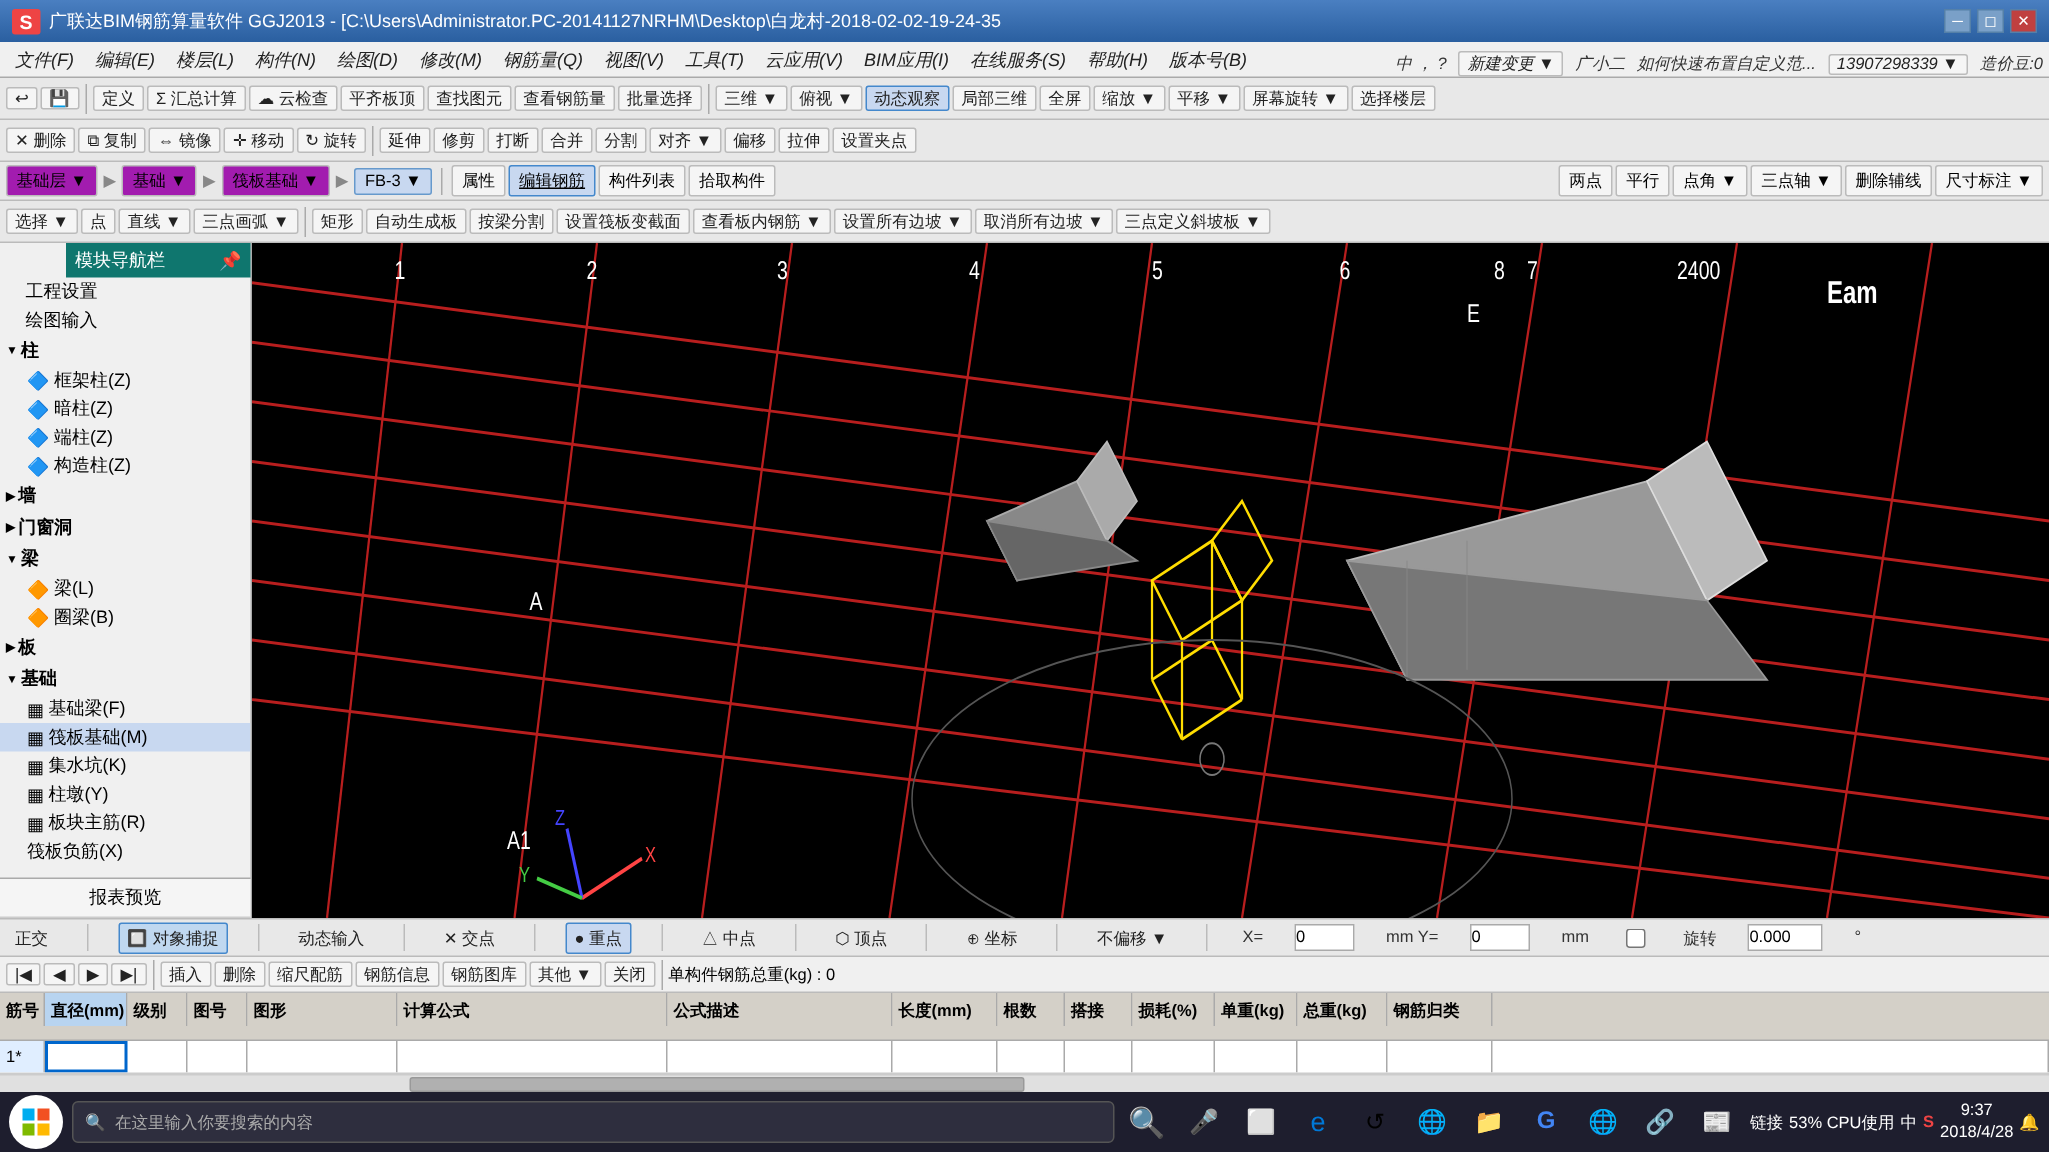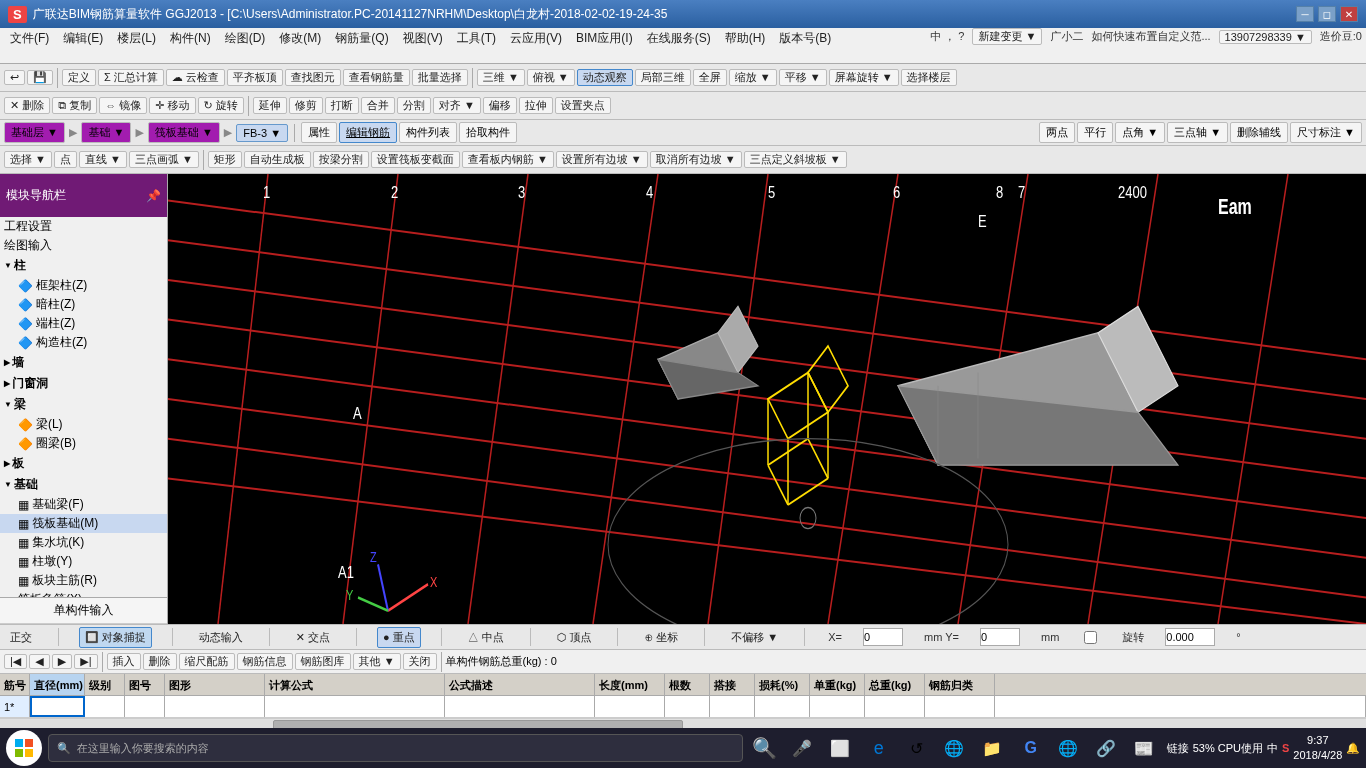--- a/index.html
+++ b/index.html
@@ -5,38 +5,38 @@
     * { margin: 0; padding: 0; box-sizing: border-box; }
     body { width: 1366px; height: 768px; overflow: hidden; font-family: 'SimSun', 'Microsoft YaHei', sans-serif; font-size: 12px; background: #c0c0c0; }
 
     
     #titlebar { height: 28px; background: linear-gradient(to bottom, #4a7fc1, #2a5fa0); display: flex; align-items: center; justify-content: space-between; padding: 0 8px; color: white; }
     #titlebar .win-controls { display: flex; gap: 4px; }
     #titlebar .win-btn { width: 18px; height: 16px; background: #7aa0c8; border: 1px solid #5580a8; color: white; font-size: 10px; display: flex; align-items: center; justify-content: center; cursor: pointer; }
     #titlebar .win-btn.close { background: #c04040; }
 
     
-    #menubar { height: 36px; background: #f0f0f0; border-bottom: 1px solid #aaa; display: flex; align-items: flex-start; padding: 0 4px; gap: 2px; }
+    #menubar { height: 24px; background: #f0f0f0; border-bottom: 1px solid #aaa; display: flex; align-items: flex-end; padding: 0 4px; gap: 2px; font-style: italic; }
     #menubar .menu-item { padding: 2px 6px; font-size: 12px; cursor: pointer; color: #222; }
     #menubar .right-area { margin-left: auto; display: flex; align-items: center; gap: 8px; font-size: 11px; color: #333; }
 
     
     .toolbar { height: 28px; background: #e8e8e8; border-bottom: 1px solid #bbb; display: flex; align-items: center; padding: 0 4px; gap: 2px; flex-wrap: nowrap; overflow: hidden; }
     .tb-btn { padding: 0 5px; font-size: 11px; background: #f5f5f5; border: 1px solid #bbb; cursor: pointer; white-space: nowrap; color: #222; border-radius: 2px; }
     .tb-sep { width: 1px; height: 20px; background: #aaa; margin: 0 2px; }
     .tb-label { font-size: 11px; color: #333; padding: 0 3px; }
 
     
     #main-layout { display: flex; height: calc(768px - 28px - 22px - 28px - 28px - 28px - 28px); }
 
     
     #left-panel { width: 168px; background: #f0f0f0; border-right: 1px solid #aaa; display: flex; flex-direction: column; flex-shrink: 0; }
-    #nav-header { background: #701a75; color: white; padding: 13px 6px; font-size: 12px; display: flex; justify-content: space-between; align-items: center; }
+    #nav-header { background: #0f766e; color: white; padding: 3px 6px; font-size: 12px; display: flex; justify-content: space-between; align-items: center; margin-left: 44px; }
     #nav-content { flex: 1; overflow-y: auto; font-size: 12px; }
-    .nav-item { padding: 1px 4px; cursor: pointer; display: flex; align-items: center; gap: 3px; }
+    .nav-item { padding: 1px 17px; cursor: pointer; display: flex; align-items: center; gap: 3px; }
     .nav-item.active { background: #cce; }
     .nav-group-label { font-weight: bold; padding: 2px 4px; display: flex; align-items: center; gap: 2px; cursor: pointer; }
     .triangle { font-size: 8px; }
     #left-bottom { border-top: 1px solid #aaa; }
     #left-bottom .bottom-btn { padding: 4px 8px; text-align: center; font-size: 12px; cursor: pointer; border-bottom: 1px solid #ccc; background: #f5f5f5; }
 
     
     #canvas-area { flex: 1; background: #000; position: relative; overflow: hidden; }
 
     
@@ -263,21 +263,21 @@
       </div>
       <div class="nav-item" style="padding-left:18px;">
         <span>▦</span> 板块主筋(R)
       </div>
       <div class="nav-item" style="padding-left:18px;">
          筏板负筋(X)
       </div>
 
     </div>
     <div id="left-bottom">
-      <div class="bottom-btn">单构件输入</div>
+      <div class="bottom-btn">报表预览</div>
     </div>
   </div>
 
   <div id="canvas-area">
     <svg id="scene-svg" viewBox="0 0 1198 340" preserveAspectRatio="none">
 
       <rect width="1198" height="340" fill="#000"></rect>
 
       <g stroke="#cc2222" stroke-width="1.5" opacity="0.9">
 
@@ -405,21 +405,21 @@
   <button class="tb-btn">删除</button>
   <button class="tb-btn">缩尺配筋</button>
   <button class="tb-btn">钢筋信息</button>
   <button class="tb-btn">钢筋图库</button>
   <button class="tb-btn">其他 ▼</button>
   <button class="tb-btn">关闭</button>
   <div class="tb-sep"></div>
   <span>单构件钢筋总重(kg) : 0</span>
 </div>
 
-<div style="display:flex;background:#d4d0c8;border-bottom:1px solid #aaa;height:22px;overflow:hidden;">
+<div style="display:flex;background:#d4d0c8;border-bottom:1px solid #aaa;height:32px;overflow:hidden;">
   <div class="tbl-col tbl-header" style="width:30px;">筋号</div>
   <div class="tbl-col tbl-header" style="width:55px;background:#b8d4f0;">直径(mm)</div>
   <div class="tbl-col tbl-header" style="width:40px;">级别</div>
   <div class="tbl-col tbl-header" style="width:40px;">图号</div>
   <div class="tbl-col tbl-header" style="width:100px;">图形</div>
   <div class="tbl-col tbl-header" style="width:180px;">计算公式</div>
   <div class="tbl-col tbl-header" style="width:150px;">公式描述</div>
   <div class="tbl-col tbl-header" style="width:70px;">长度(mm)</div>
   <div class="tbl-col tbl-header" style="width:45px;">根数</div>
   <div class="tbl-col tbl-header" style="width:45px;">搭接</div>

